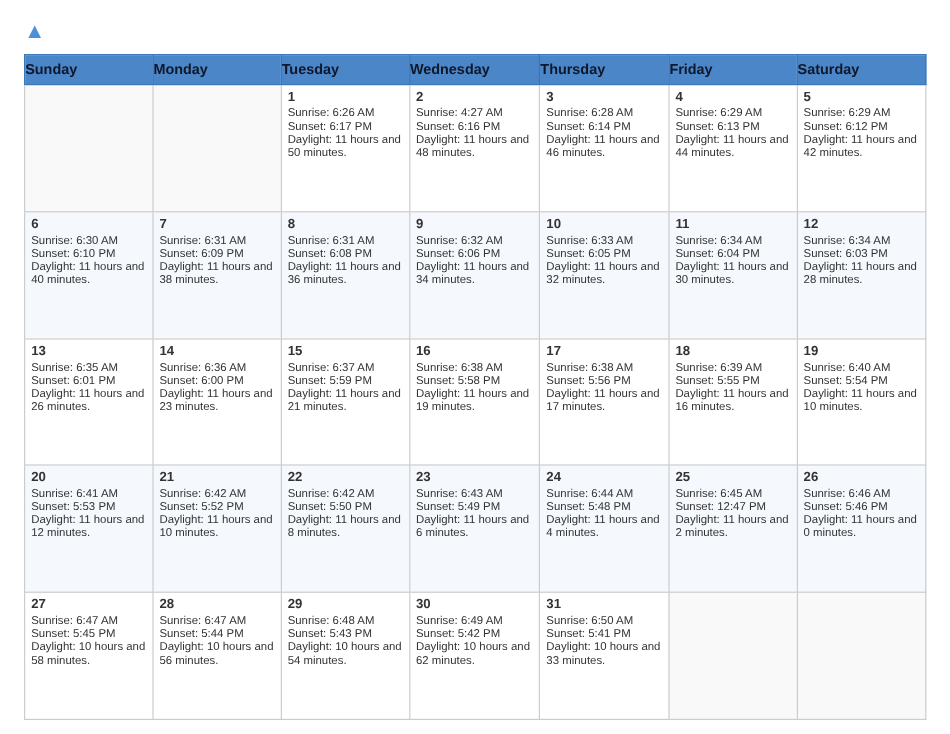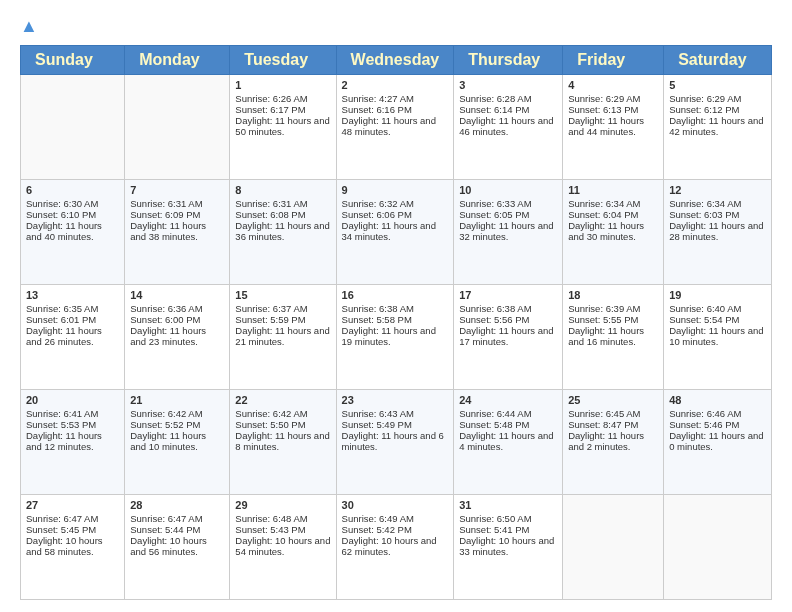--- a/index.html
+++ b/index.html
@@ -42,24 +42,24 @@
       color: #555;
       margin-top: 2px;
     }
     .calendar-table {
       width: 100%;
       border-collapse: collapse;
       flex: 1;
     }
     .calendar-table th {
       background-color: #4a86c8;
-      color: #fef9c3;
-      font-size: 16px;
-      font-weight: bold;
-      padding: 5px 14px;
+      color: #0f172a;
+      font-size: 12px;
+      font-weight: bold;
+      padding: 5px 0;
       text-align: left;
       border: 1px solid #3a76b8;
     }
     .calendar-table td {
       border: 1px solid #ccc;
       vertical-align: top;
       padding: 4px 5px;
       font-size: 9.5px;
       color: #333;
       width: 113px;
@@ -279,25 +279,25 @@
           </td>
           <td>
             <span class="day-number">24</span>
             <div>Sunrise: 6:44 AM</div>
             <div>Sunset: 5:48 PM</div>
             <div>Daylight: 11 hours and 4 minutes.</div>
           </td>
           <td>
             <span class="day-number">25</span>
             <div>Sunrise: 6:45 AM</div>
-            <div>Sunset: 8:47 PM</div>
+            <div>Sunset: 12:47 PM</div>
             <div>Daylight: 11 hours and 2 minutes.</div>
           </td>
           <td>
-            <span class="day-number">48</span>
+            <span class="day-number">26</span>
             <div>Sunrise: 6:46 AM</div>
             <div>Sunset: 5:46 PM</div>
             <div>Daylight: 11 hours and 0 minutes.</div>
           </td>
         </tr>
         <tr>
           <td>
             <span class="day-number">27</span>
             <div>Sunrise: 6:47 AM</div>
             <div>Sunset: 5:45 PM</div>

